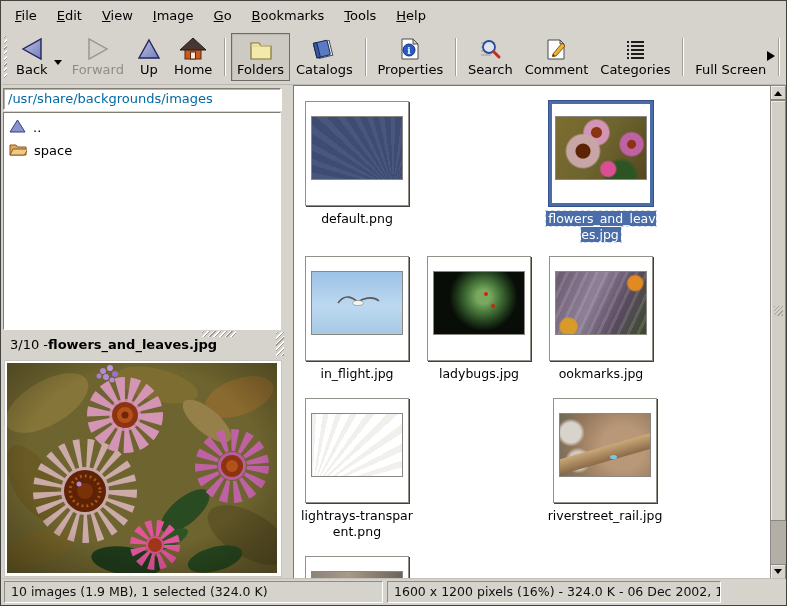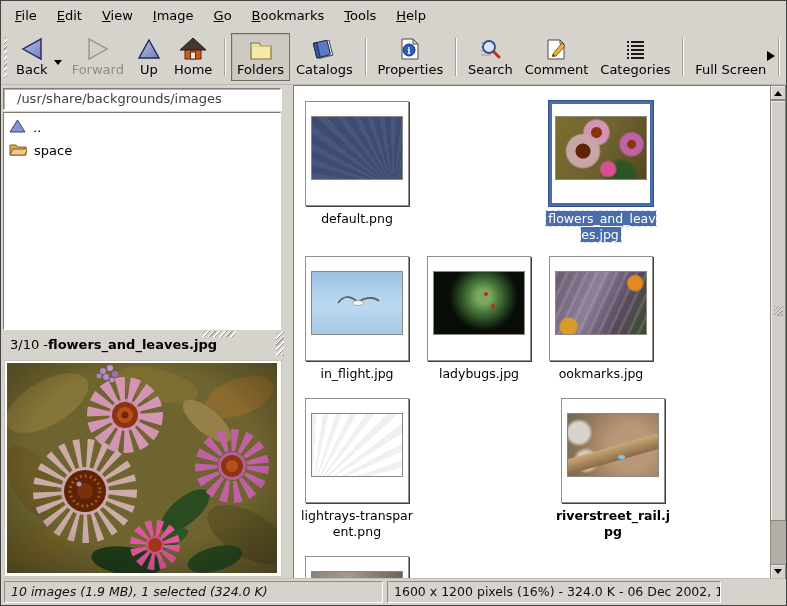--- a/index.html
+++ b/index.html
@@ -18,21 +18,21 @@
   .tb-btn { display:flex; flex-direction:column; align-items:center; justify-content:flex-end; height:48px; padding:2px 5px 3px; border:1px solid transparent; position:relative; cursor:default; }
   .tb-btn .ticon { height:28px; display:flex; align-items:center; justify-content:center; }
   .tb-btn .tlabel { font-size:13px; color:#000; line-height:15px; white-space:nowrap; }
   .tb-btn.disabled .tlabel { color:#8f8c86; }
   .tb-btn.active { border:1px solid #6e6b64; background:#cdcac3; box-shadow:inset 1px 1px 0 #bcb9b2; }
   .dd-arrow { width:0; height:0; border:4px solid transparent; border-top:5px solid #000; margin:16px 4px 0 0; }
   .tb-sep { width:2px; height:38px; margin:0 6px; background:#a39f97; box-shadow:1px 0 0 #fff; }
   .tb-overflow { position:absolute; right:5px; top:22px; width:0; height:0; border:5px solid transparent; border-left:8px solid #000; }
 
   
-  .path-entry { position:absolute; left:2px; top:87px; width:278px; height:22px; background:#fff; border:1px solid #817d75; border-bottom-color:#fff; border-right-color:#fff; box-shadow:inset 1px 1px 0 #b5b2ab, 1px 1px 0 #fff; font-size:13px; line-height:20px; padding-left:13px; color:#404040; overflow:hidden; white-space:nowrap; }
+  .path-entry { position:absolute; left:2px; top:87px; width:278px; height:22px; background:#fff; border:1px solid #817d75; border-bottom-color:#fff; border-right-color:#fff; box-shadow:inset 1px 1px 0 #b5b2ab, 1px 1px 0 #fff; font-size:13px; line-height:20px; padding-left:4px; color:#0369a1; overflow:hidden; white-space:nowrap; }
   .folder-list { position:absolute; left:2px; top:111px; width:278px; height:218px; background:#fff; border:1px solid #817d75; border-bottom-color:#fff; border-right-color:#fff; padding-top:3px; }
   .folder-row { display:flex; align-items:center; gap:7px; height:23px; padding-left:5px; font-size:13px; color:#000; }
 
   .pane-header { position:absolute; left:1px; top:329px; width:282px; height:28px; display:flex; align-items:center; padding-left:8px; font-size:13px; color:#000; }
   .grip-h { position:absolute; left:200px; top:1px; width:34px; height:6px; background:repeating-linear-gradient(135deg,#ffffff 0 1px,#9d9992 1px 2px,#d6d3cd 2px 4px); }
   .grip-v { position:absolute; right:0; top:2px; width:8px; height:24px; background:repeating-linear-gradient(135deg,#ffffff 0 1px,#9d9992 1px 2px,#d6d3cd 2px 4px); }
 
   .preview { position:absolute; left:1px; top:357px; width:282px; height:221px; background:#d6d3cd; }
   .preview-frame { position:absolute; left:2px; top:2px; width:278px; height:217px; background:#fff; box-shadow:inset 0 0 0 1px #c9c6c0; padding:3px; }
 
@@ -83,21 +83,21 @@
   .sb-btn { position:absolute; left:0; width:16px; height:15px; background:#d6d3cd; border:1px solid #8a8781; box-shadow:inset 1px 1px 0 #f0eeea; display:flex; align-items:center; justify-content:center; }
   .sb-up { top:0; } .sb-down { bottom:0; }
   .arr-up { width:0; height:0; border:4px solid transparent; border-bottom:5px solid #000; margin-top:-3px; }
   .arr-down { width:0; height:0; border:4px solid transparent; border-top:5px solid #000; margin-bottom:-3px; }
   .sb-thumb { position:absolute; left:0; top:15px; width:16px; height:421px; background:#d2cfc8; border:1px solid #8a8781; box-shadow:inset 1px 1px 0 #eceae6; }
   .sb-thumb::after { content:""; position:absolute; left:3px; top:50%; margin-top:-5px; width:9px; height:10px; background:repeating-linear-gradient(135deg,#a5a29b 0 1px, rgba(0,0,0,0) 1px 3px); }
 
   
   .statusbar { position:absolute; left:1px; right:1px; bottom:0; height:27px; display:flex; align-items:center; padding:0 2px; gap:4px; border-top:1px solid #c2bfb8; }
   .sb-panel { height:22px; border:1px solid; border-color:#8e8b85 #fff #fff #8e8b85; font-size:12.5px; line-height:20px; padding-left:6px; color:#111; white-space:nowrap; overflow:hidden; }
-  .sb-left { width:379px;font-style:italic; } .sb-right { width:334px; }
+  .sb-left { width:379px; } .sb-right { width:334px; }
 </style>
 </head>
 <body>
 
 <div class="window">
 
   <div class="menubar">
     <span class="menu-item"><u>F</u>ile</span>
     <span class="menu-item"><u>E</u>dit</span>
     <span class="menu-item"><u>V</u>iew</span>
@@ -390,21 +390,21 @@
     </div>
 
     <div class="cell" style="left:4px; top:312px;">
       <div class="card">
           <div class="pic t-lightrays"></div>
         </div>
       <div class="lbl"><span class="txt">lightrays-transparent.png</span></div>
     </div>
 
 
-    <div class="cell" style="left:260px; top:312px;font-weight:bold;">
+    <div class="cell" style="left:252px; top:312px;">
       <div class="card">
           <div class="pic t-riverstreet">
         <div class="acc" style="left:-8%;top:52%;width:120%;height:15px;background:linear-gradient(#caa878,#8a6a48);transform:rotate(-16deg);"></div>
         <div class="acc" style="left:56%;top:66%;width:7px;height:4px;background:#7ac8e0;border-radius:50%;"></div>
       </div>
         </div>
       <div class="lbl"><span class="txt">riverstreet_rail.jpg</span></div>
     </div>
 
     <div class="cell" style="left:4px; top:470px;">

